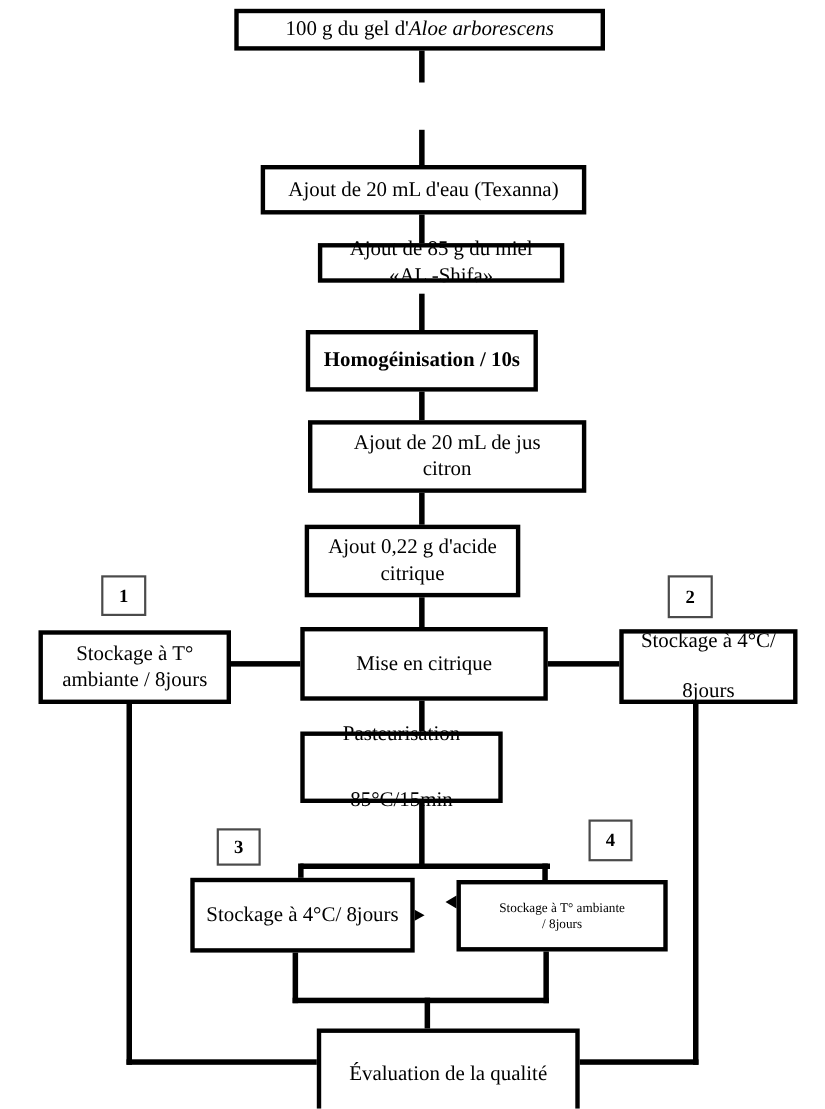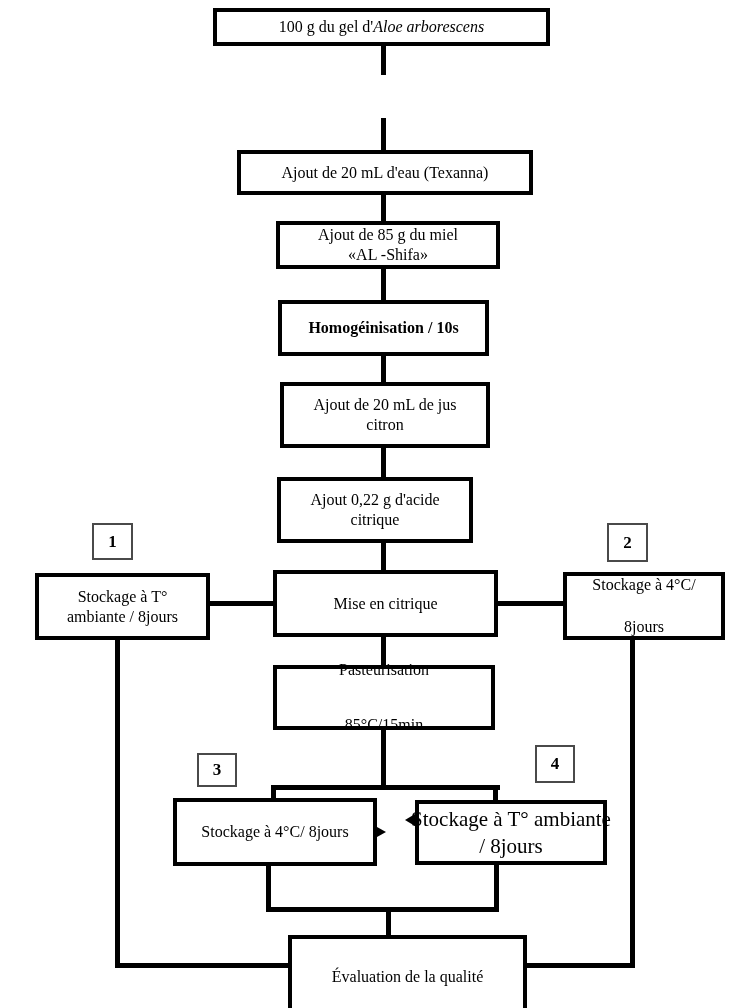--- a/index.html
+++ b/index.html
@@ -12,37 +12,37 @@
     overflow:hidden;
   }
   .box{
     position:absolute;
     box-sizing:border-box;
     border:4px solid #000;
     background:#fff;
     display:flex;flex-direction:column;
     align-items:center;justify-content:center;
     text-align:center;
-    font-size:16px;line-height:1.25;
+    font-size:19px;line-height:1.25;
     z-index:2;
   }
   .box span{display:block;white-space:nowrap;}
   .label-box{
     position:absolute;
     box-sizing:border-box;
     border:2px solid #4a4a4a;
     background:#fff;
     display:flex;align-items:center;justify-content:center;
     font-weight:bold;font-size:17px;
     z-index:2;
   }
   .vline,.hline{position:absolute;background:#000;z-index:1;}
   .italic{font-style:italic;}
   .wide-lines span{line-height:1.65;}
-  .small-text{font-size:21px;}
+  .small-text{font-size:12px;}
   .tri-right{
     position:absolute;width:0;height:0;z-index:3;
     border-top:5px solid transparent;border-bottom:5px solid transparent;
     border-left:9px solid #000;
   }
   .tri-left{
     position:absolute;width:0;height:0;z-index:3;
     border-top:6px solid transparent;border-bottom:6px solid transparent;
     border-right:10px solid #000;
   }
@@ -84,30 +84,30 @@
 
   <div class="box" style="left:213px;top:8px;width:337px;height:38px;">
     <span style="white-space:nowrap;display:inline;"><span style="display:inline;">100 g du gel d'</span><span class="italic" style="display:inline;">Aloe arborescens</span></span>
   </div>
 
 
   <div class="box" style="left:237px;top:150px;width:296px;height:45px;">
     <span>Ajout de 20 mL d'eau (Texanna)</span>
   </div>
 
-  <div class="box" style="left:276px;top:221px;width:224px;height:48px;">
+  <div class="box" style="left:289px;top:221px;width:224px;height:36px;">
     <span>Ajout de 85 g du miel</span>
     <span>«AL -Shifa»</span>
   </div>
 
   <div class="box" style="left:278px;top:300px;width:211px;height:56px;font-weight:bold;">
     <span>Homogéinisation / 10s</span>
   </div>
 
-  <div class="box" style="left:280px;top:382px;width:210px;height:66px;">
+  <div class="box" style="left:280px;top:382px;width:253px;height:66px;">
     <span>Ajout de 20 mL de jus</span>
     <span>citron</span>
   </div>
 
   <div class="box" style="left:277px;top:477px;width:196px;height:66px;">
     <span>Ajout 0,22 g d'acide</span>
     <span>citrique</span>
   </div>
 
   <div class="box" style="left:273px;top:570px;width:225px;height:67px;">
@@ -117,21 +117,21 @@
   <div class="box" style="left:35px;top:573px;width:175px;height:67px;">
     <span>Stockage à T°</span>
     <span>ambiante / 8jours</span>
   </div>
 
   <div class="box" style="left:563px;top:572px;width:162px;height:68px;gap:22px;">
     <span>Stockage à 4°C/</span>
     <span>8jours</span>
   </div>
 
-  <div class="box wide-lines" style="left:273px;top:665px;width:222px;height:65px;gap:28px;">
+  <div class="box wide-lines" style="left:273px;top:665px;width:184px;height:65px;gap:28px;">
     <span>Pasteurisation</span>
     <span>85°C/15min</span>
   </div>
 
   <div class="box" style="left:173px;top:798px;width:204px;height:68px;">
     <span>Stockage à 4°C/ 8jours</span>
   </div>
 
   <div class="box small-text" style="left:415px;top:800px;width:192px;height:65px;">
     <span>Stockage à T° ambiante</span>

